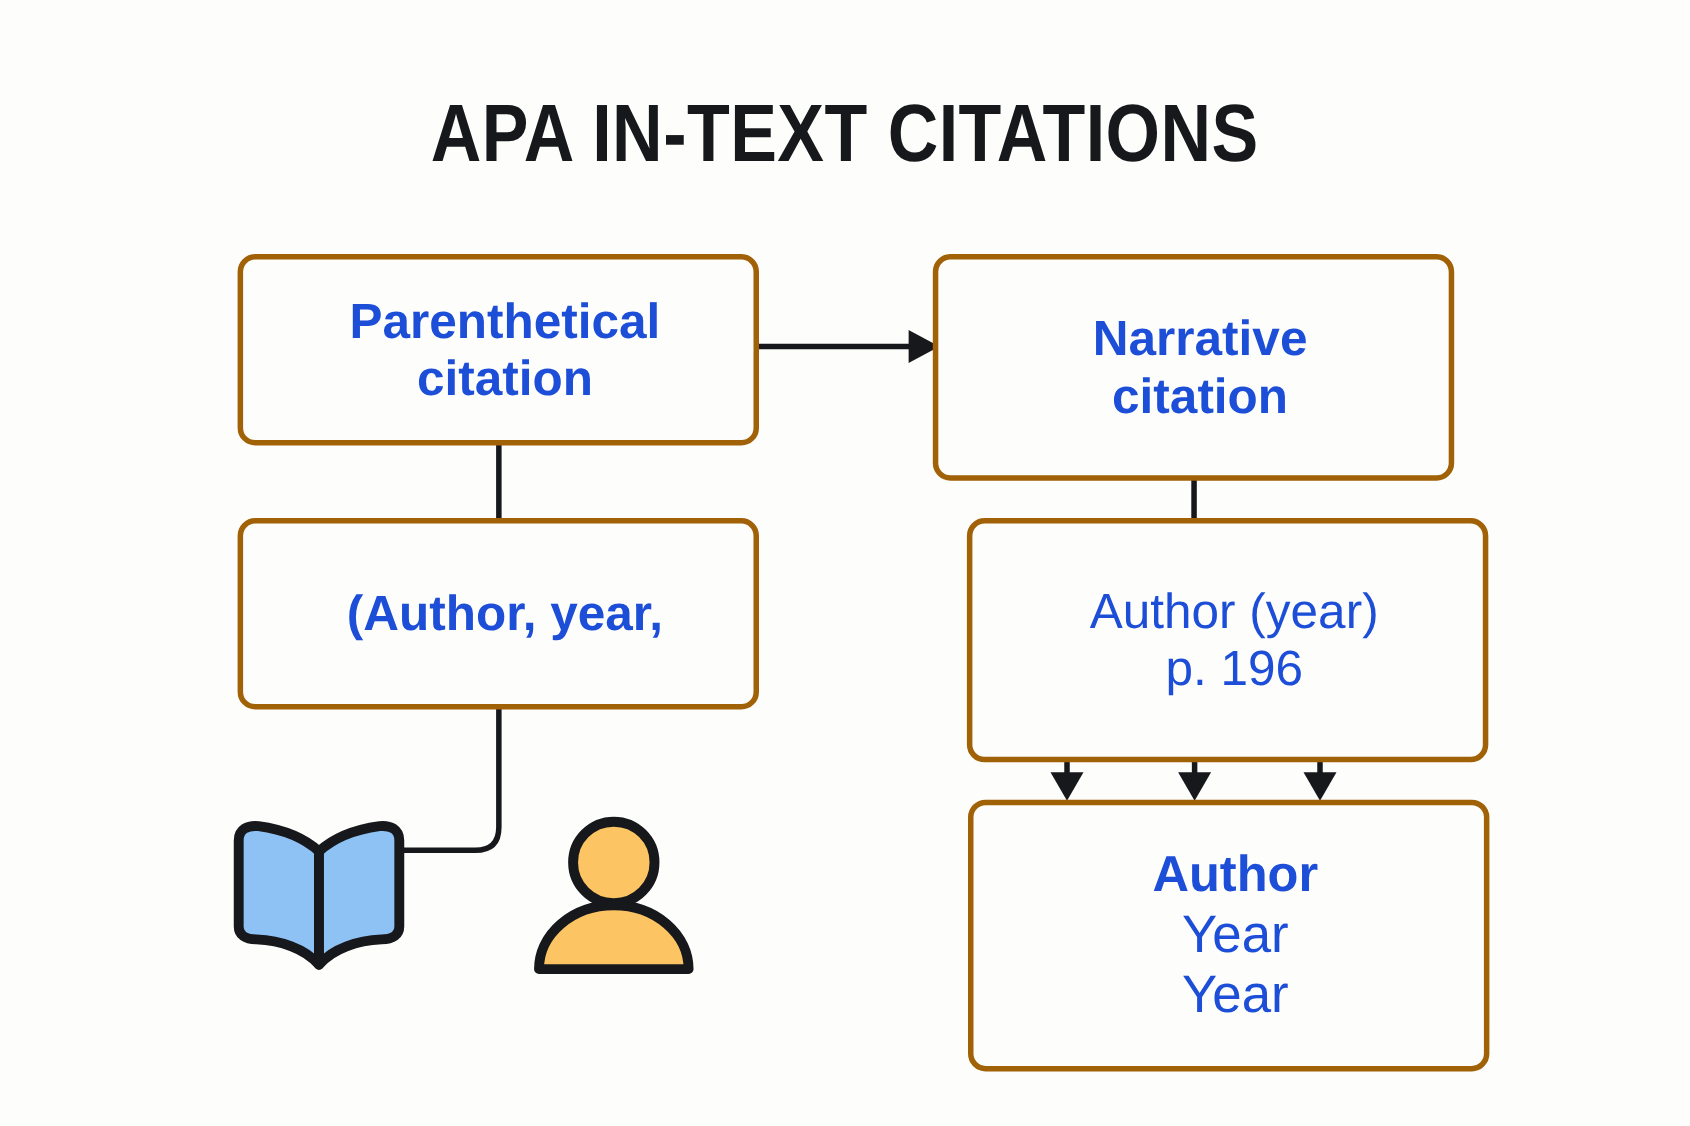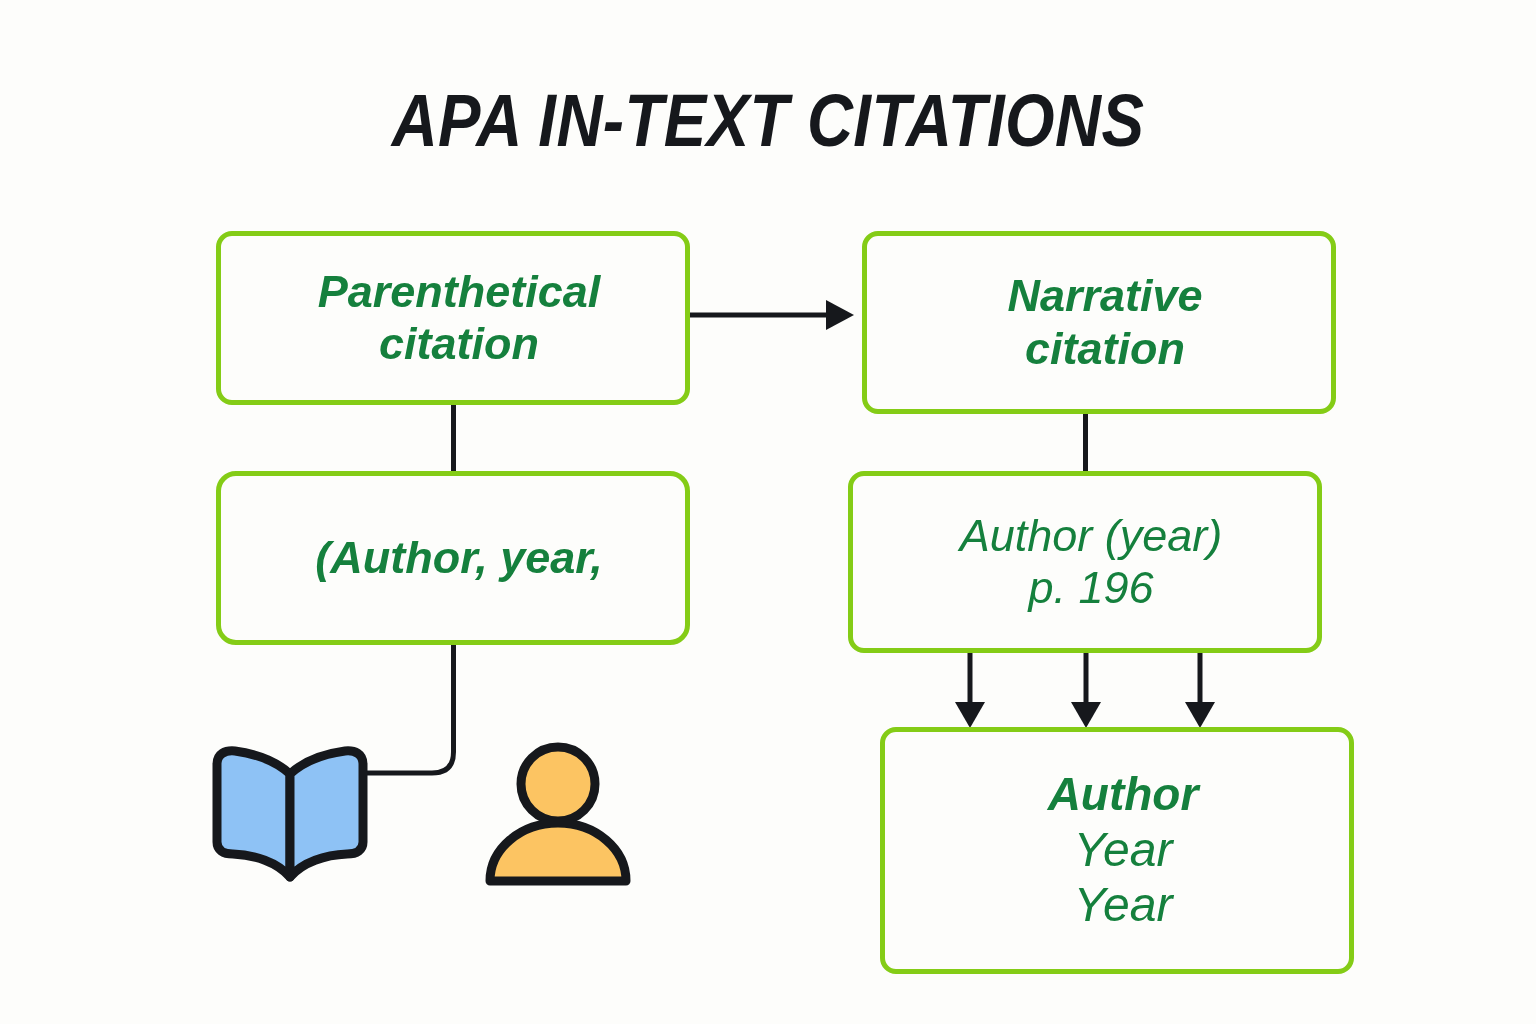--- a/index.html
+++ b/index.html
@@ -10,21 +10,20 @@
     width: 1536px;
     height: 1024px;
     background: #fdfdfb;
     font-family: "Liberation Sans", sans-serif;
     overflow: hidden;
   }
   #stage {
     position: relative;
     width: 1536px;
     height: 1024px;
-    font-style: italic;
   }
 
   
   #page-title {
     position: absolute;
     left: 0;
     top: 78px;
     width: 1536px;
     text-align: center;
     font-family: "Liberation Sans", sans-serif;
@@ -35,41 +34,41 @@
     transform: scaleX(0.86);
     transform-origin: 50% 50%;
     white-space: nowrap;
   }
 
   
   .node-box {
     position: absolute;
     box-sizing: border-box;
     background: #fdfdfb;
-    border: 5px solid #84cc16;
+    border: 5px solid #a16207;
     border-radius: 16px;
     display: flex;
     flex-direction: column;
     align-items: center;
     justify-content: center;
-    color: #15803d;
+    color: #1d4ed8;
     z-index: 3;
     padding-left: 12px;
   }
   .node-line {
     display: block;
     line-height: 1.16;
     white-space: nowrap;
   }
 
   
   #box-parenthetical { left: 216px; top: 231px; width: 474px; height: 174px; }
-  #box-narrative     { left: 848px; top: 231px; width: 474px; height: 183px; margin-left: 14px; }
-  #box-paren-format  { left: 216px; top: 471px; width: 474px; height: 174px; border-radius: 20px; }
-  #box-narr-format   { left: 848px; top: 471px; width: 474px; height: 182px; }
+  #box-narrative     { left: 848px; top: 231px; width: 474px; height: 206px; }
+  #box-paren-format  { left: 216px; top: 471px; width: 474px; height: 174px; }
+  #box-narr-format   { left: 879px; top: 471px; width: 474px; height: 222px; }
   #box-components    { left: 848px; top: 727px; width: 474px; height: 247px; margin-left: 32px; }
 
   
   .t-bold   { font-weight: bold; font-size: 45px; }
   .t-reg    { font-weight: 500;  font-size: 45px; }
   .t-big    { font-weight: 600;  font-size: 46px; }
   .t-small  { font-weight: 400;  font-size: 48px; }
 
   
   .connector {

